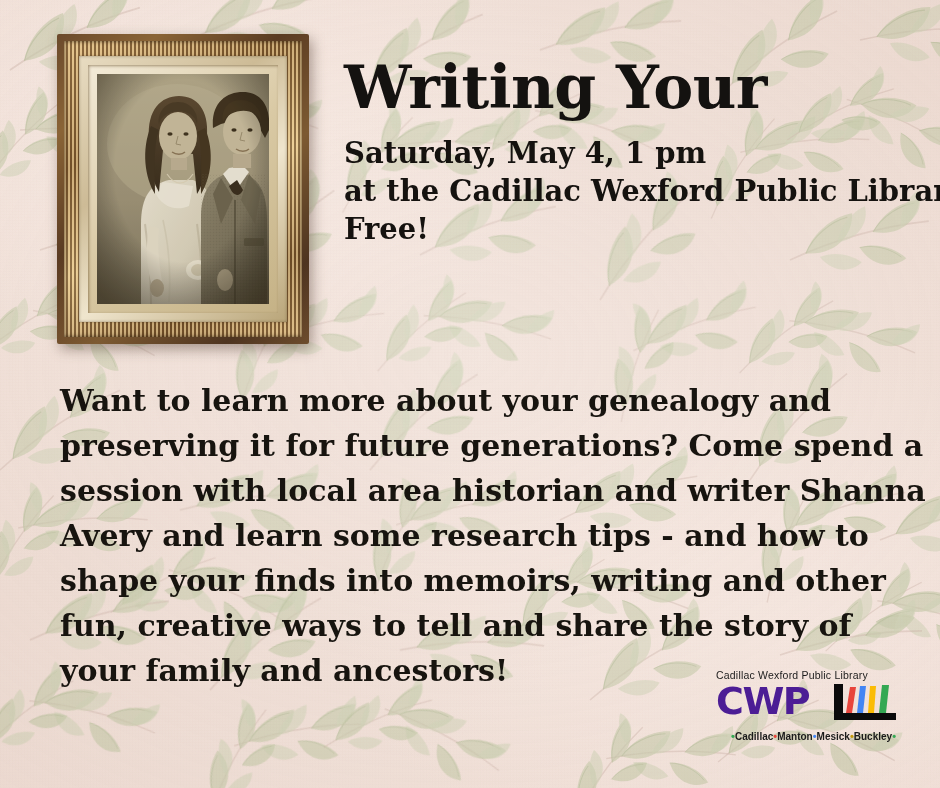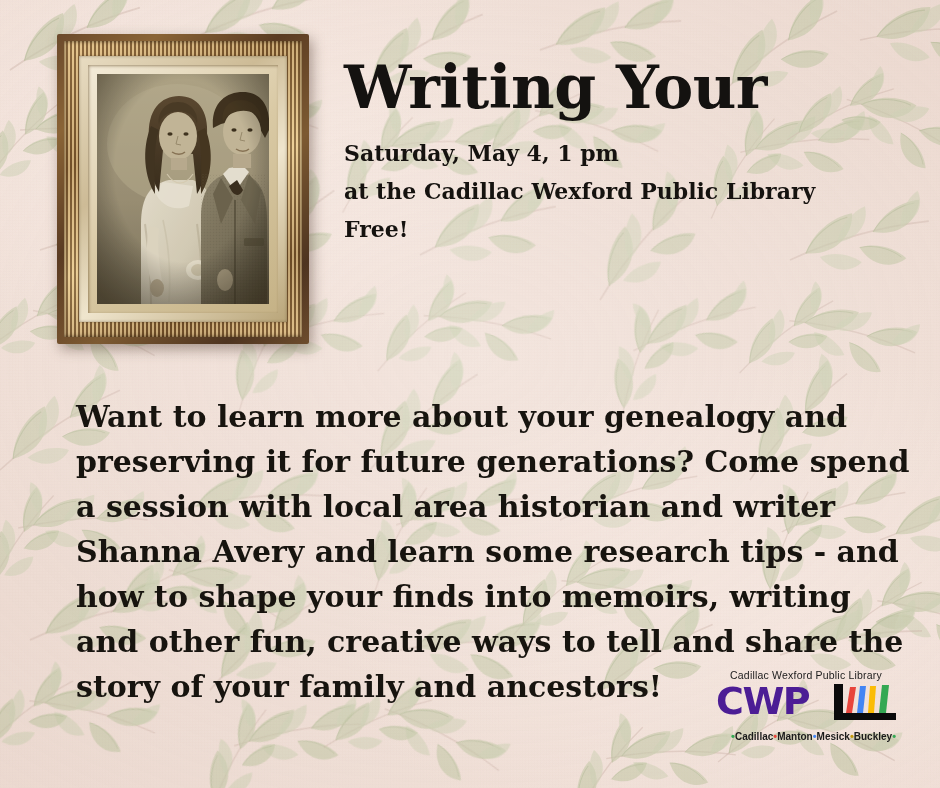--- a/index.html
+++ b/index.html
@@ -48,33 +48,33 @@
 
   
   .headline{position:absolute;left:344px;top:52px;width:580px;}
   .title-line{
      font-family:"DejaVu Serif",serif;
      font-weight:700;color:#141210;letter-spacing:-0.5px;
      font-size:60px;line-height:70px;white-space:nowrap;}
   .sub-line{
      font-family:"DejaVu Serif",serif;
      font-weight:700;color:#15120f;
-     font-size:22px;line-height:38px;white-space:nowrap;}
+     font-size:29px;line-height:38px;white-space:nowrap;}
   .sub-wrap{margin-top:12px;}
 
   
   .body-copy{position:absolute;left:60px;top:378px;width:870px;
      font-family:"DejaVu Serif",serif;font-weight:700;color:#17140f;
      font-size:30px;line-height:45px;}
-  .body-copy p{margin:16px;}
+  .body-copy p{margin:0;}
 
   
   .logo{position:absolute;left:716px;top:669px;width:180px;height:70px;}
   .logo-top{font-family:"Liberation Sans",sans-serif;font-size:10.5px;color:#1b1b1b;
-     letter-spacing:.2px;text-align:center;line-height:13px;white-space:nowrap;}
+     letter-spacing:.2px;text-align:left;line-height:13px;white-space:nowrap;}
   .logo-mid{position:relative;height:38px;margin-top:1px;}
   .logo-cwp{position:absolute;left:0;top:-1px;font-family:"DejaVu Sans",sans-serif;
      font-weight:700;font-size:38px;letter-spacing:-1.5px;color:#4c1d95;line-height:38px;}
   .logo-shelf{position:absolute;left:118px;top:1px;width:62px;height:36px;}
   .logo-bottom{font-family:"Liberation Sans",sans-serif;font-weight:700;font-size:10px;
      color:#1b1b1b;text-align:right;white-space:nowrap;line-height:12px;margin-top:10px;}
   .sep{font-size:11px;line-height:11px;}
   .sep.g{color:#34a853;} .sep.r{color:#e8453c;} .sep.b{color:#4285f4;} .sep.y{color:#c49a0b;}
 </style>
 </head>

